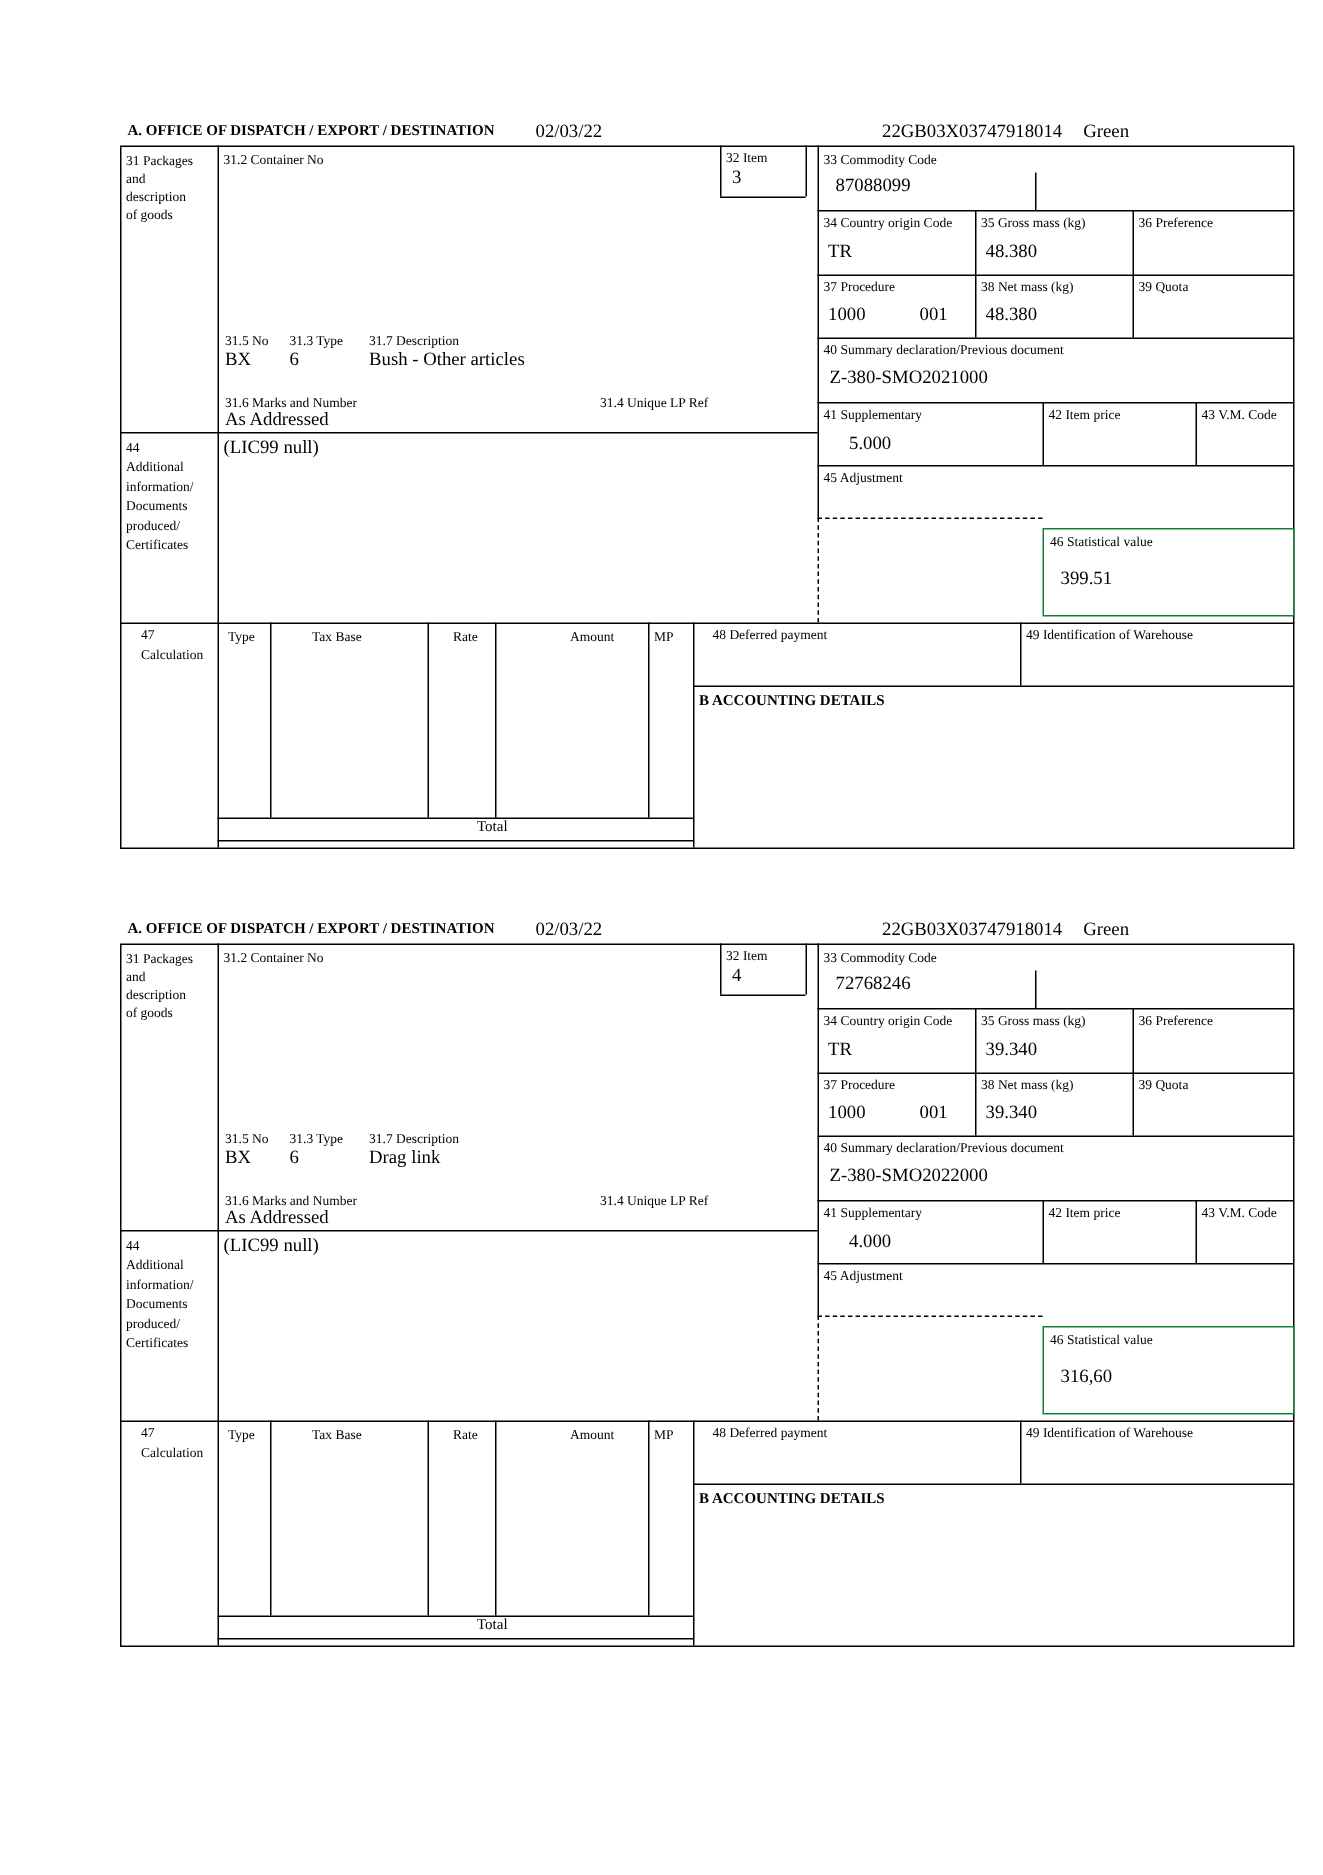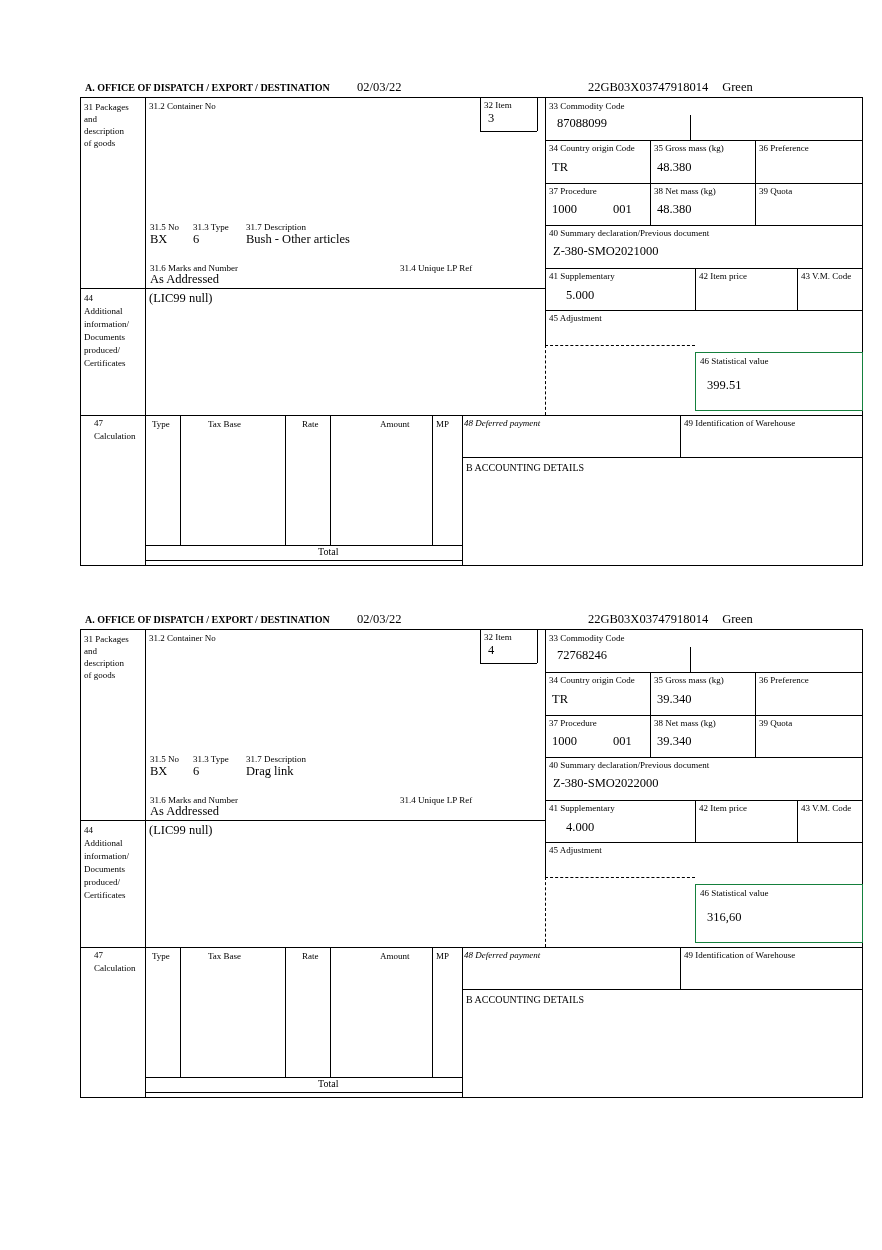--- a/index.html
+++ b/index.html
@@ -81,23 +81,23 @@
   .l-39{left:679px;top:105px;}
   .l-40{left:469px;top:147px;}
   .v-prev{left:473px;top:164px;}
   .l-41{left:469px;top:190px;}
   .v-suppl{left:486px;top:208px;text-align:right;}
   .l-42{left:619px;top:190px;}
   .l-43{left:721px;top:190px;}
   .l-45{left:469px;top:232px;}
   .l-46{left:4px;top:2px;}
   .v-stat{left:11px;top:25px;}
-  .l-48{left:384px;top:337px;font-style:italic;}
+  .l-48{left:395px;top:337px;}
   .l-49{left:604px;top:337px;text-align:center;}
-  .l-acct{left:386px;top:382px;font-size:10px;font-weight:normal;}
+  .l-acct{left:386px;top:382px;font-size:10px;font-weight:bold;}
   .th-type{left:72px;top:338px;}
   .th-taxbase{left:128px;top:338px;}
   .th-rate{left:222px;top:338px;}
   .th-amount{left:300px;top:338px;}
   .th-mp{left:356px;top:338px;}
   .t-total{left:238px;top:466px;font-size:10px;position:absolute;}
 </style>
 </head>
 <body>
 

